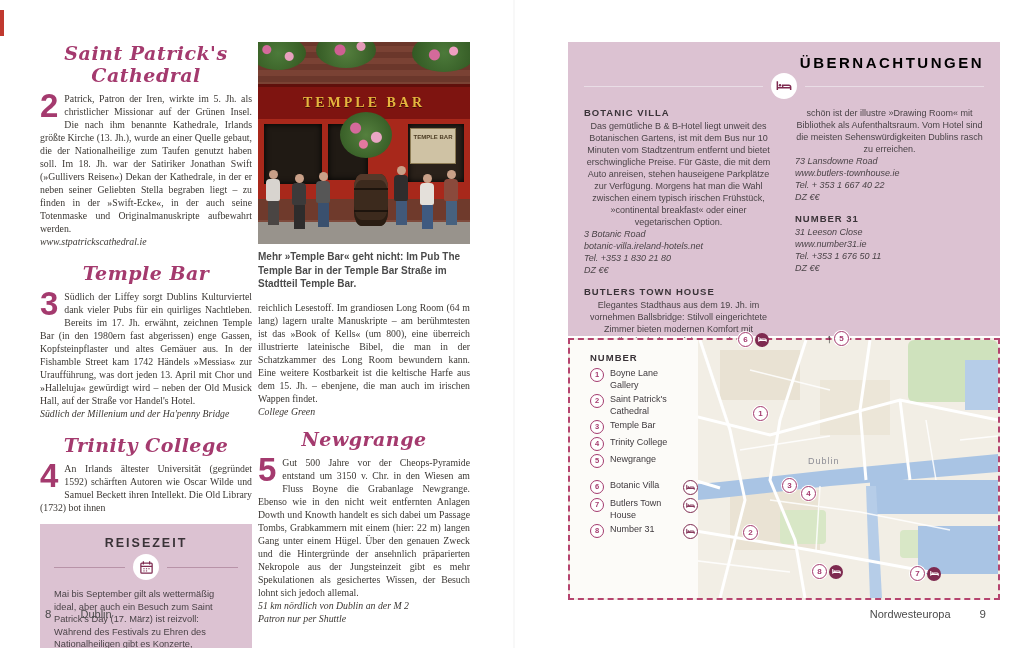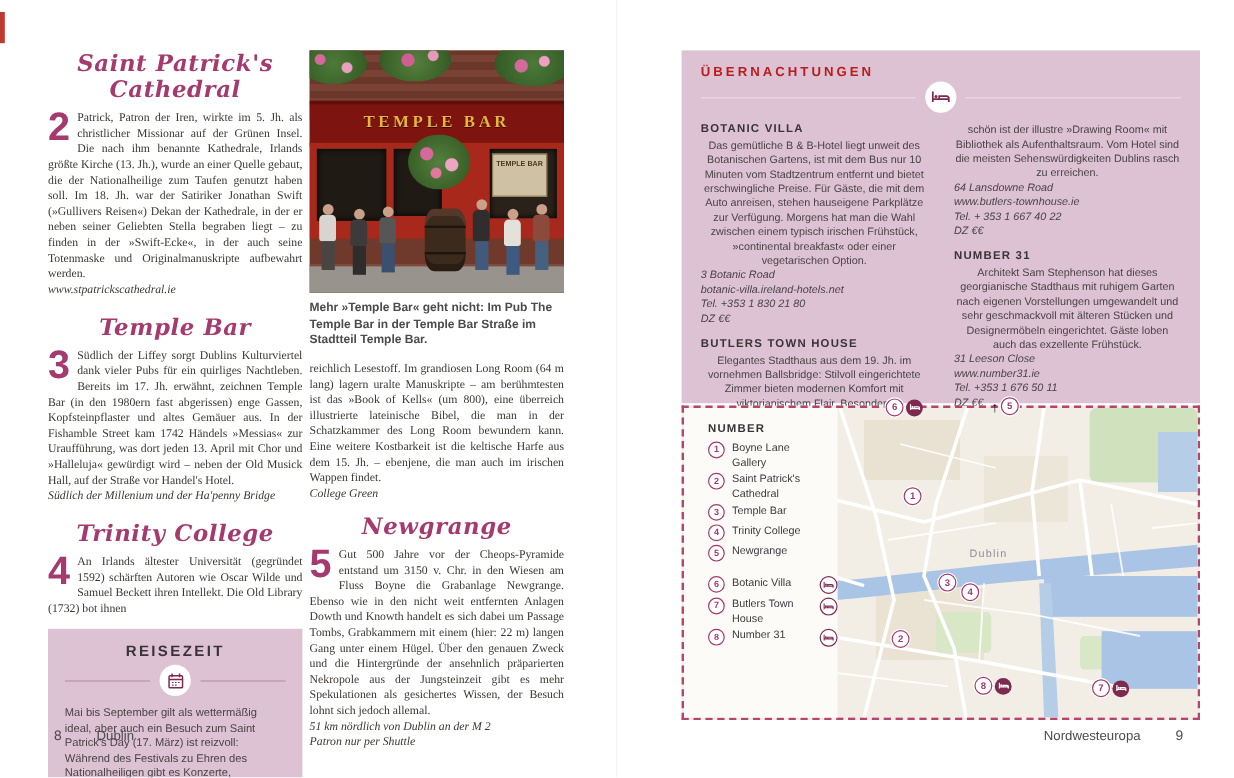--- a/index.html
+++ b/index.html
@@ -55,21 +55,21 @@
   .person .legs{width:11px;height:24px;margin:0 auto;}
   .barrel{position:absolute;left:96px;bottom:18px;width:34px;height:52px;background:#3c2a1d;
           border-radius:8px/14px;box-shadow:inset 0 6px 0 #54392a, inset 0 -6px 0 #2a1d13;}
   .barrel:before{content:"";position:absolute;left:0;top:14px;width:100%;height:2px;background:#1d140d;}
   .barrel:after{content:"";position:absolute;left:0;bottom:14px;width:100%;height:2px;background:#1d140d;}
   .caption{font-weight:bold;font-size:10px;line-height:13.5px;color:#4b4b4b;margin:6px 0 10px 0;}
 
   
   .hotelbox{position:absolute;left:568px;top:42px;width:432px;height:294px;background:#dcc2d2;
             padding:10px 16px 0 16px;box-sizing:border-box;}
-  .hotelbox h2{font-size:11px;letter-spacing:2.5px;color:#b91c1c;text-align:left;margin:2px 0 2px 0;}
+  .hotelbox h2{font-size:15px;letter-spacing:2.5px;color:#000000;text-align:right;margin:2px 0 2px 0;}
   .hotel-cols{display:flex;gap:22px;}
   .hcol{width:189px;font-size:9px;line-height:12px;color:#4a4347;}
   .hname{font-weight:bold;font-size:9.5px;letter-spacing:1px;color:#3a3338;margin:0 0 1px 0;}
   .hbody{margin:0;text-align:center;}
   .hline{font-style:italic;margin:0;}
   .hgap{height:10px;}
 
   
   .mapbox{position:absolute;left:568px;top:338px;width:432px;height:262px;
           border:2px dashed #b5446f;box-sizing:border-box;background:#f2eee5;}
@@ -221,27 +221,26 @@
         <p class="hline">3 Botanic Road</p>
         <p class="hline">botanic-villa.ireland-hotels.net</p>
         <p class="hline">Tel. +353 1 830 21 80</p>
         <p class="hline">DZ €€</p>
         <div class="hgap"></div>
         <p class="hname">BUTLERS TOWN HOUSE</p>
         <p class="hbody">Elegantes Stadthaus aus dem 19. Jh. im vornehmen Ballsbridge: Stilvoll eingerichtete Zimmer bieten modernen Komfort mit viktorianischem Flair. Besonders</p>
       </div>
       <div class="hcol">
         <p class="hbody">schön ist der illustre »Drawing Room« mit Bibliothek als Aufenthaltsraum. Vom Hotel sind die meisten Sehenswürdigkeiten Dublins rasch zu erreichen.</p>
-        <p class="hline">64 Lansdowne Road</p>
+        <p class="hline">73 Lansdowne Road</p>
         <p class="hline">www.butlers-townhouse.ie</p>
         <p class="hline">Tel. + 353 1 667 40 22</p>
         <p class="hline">DZ €€</p>
         <div class="hgap"></div>
         <p class="hname">NUMBER 31</p>
-        <p class="hbody">Architekt Sam Stephenson hat dieses georgianische Stadthaus mit ruhigem Garten nach eigenen Vorstellungen umgewandelt und sehr geschmackvoll mit älteren Stücken und Designermöbeln eingerichtet. Gäste loben auch das exzellente Frühstück.</p>
         <p class="hline">31 Leeson Close</p>
         <p class="hline">www.number31.ie</p>
         <p class="hline">Tel. +353 1 676 50 11</p>
         <p class="hline">DZ €€</p>
       </div>
     </div>
   </div>
 
   <div class="mapbox">
     <svg class="basemap" viewBox="0 0 428 258" preserveAspectRatio="none">

